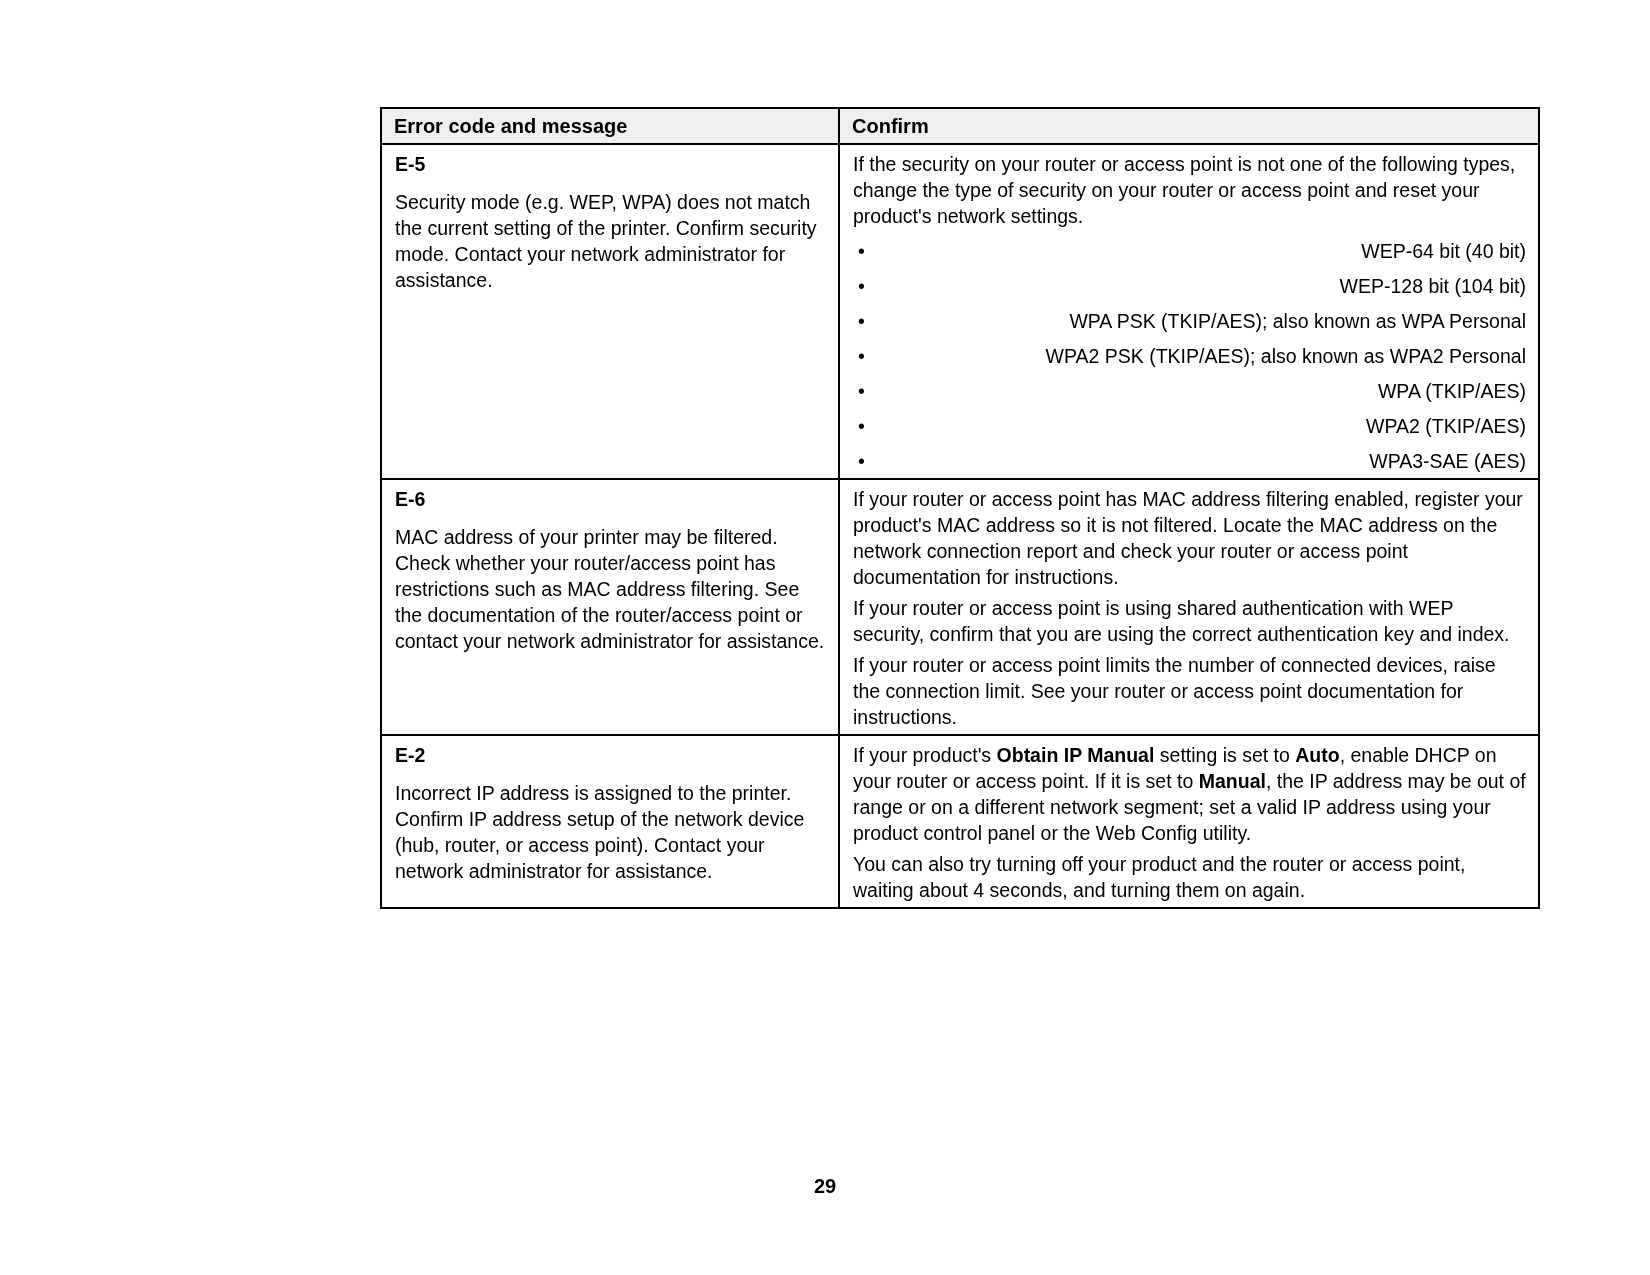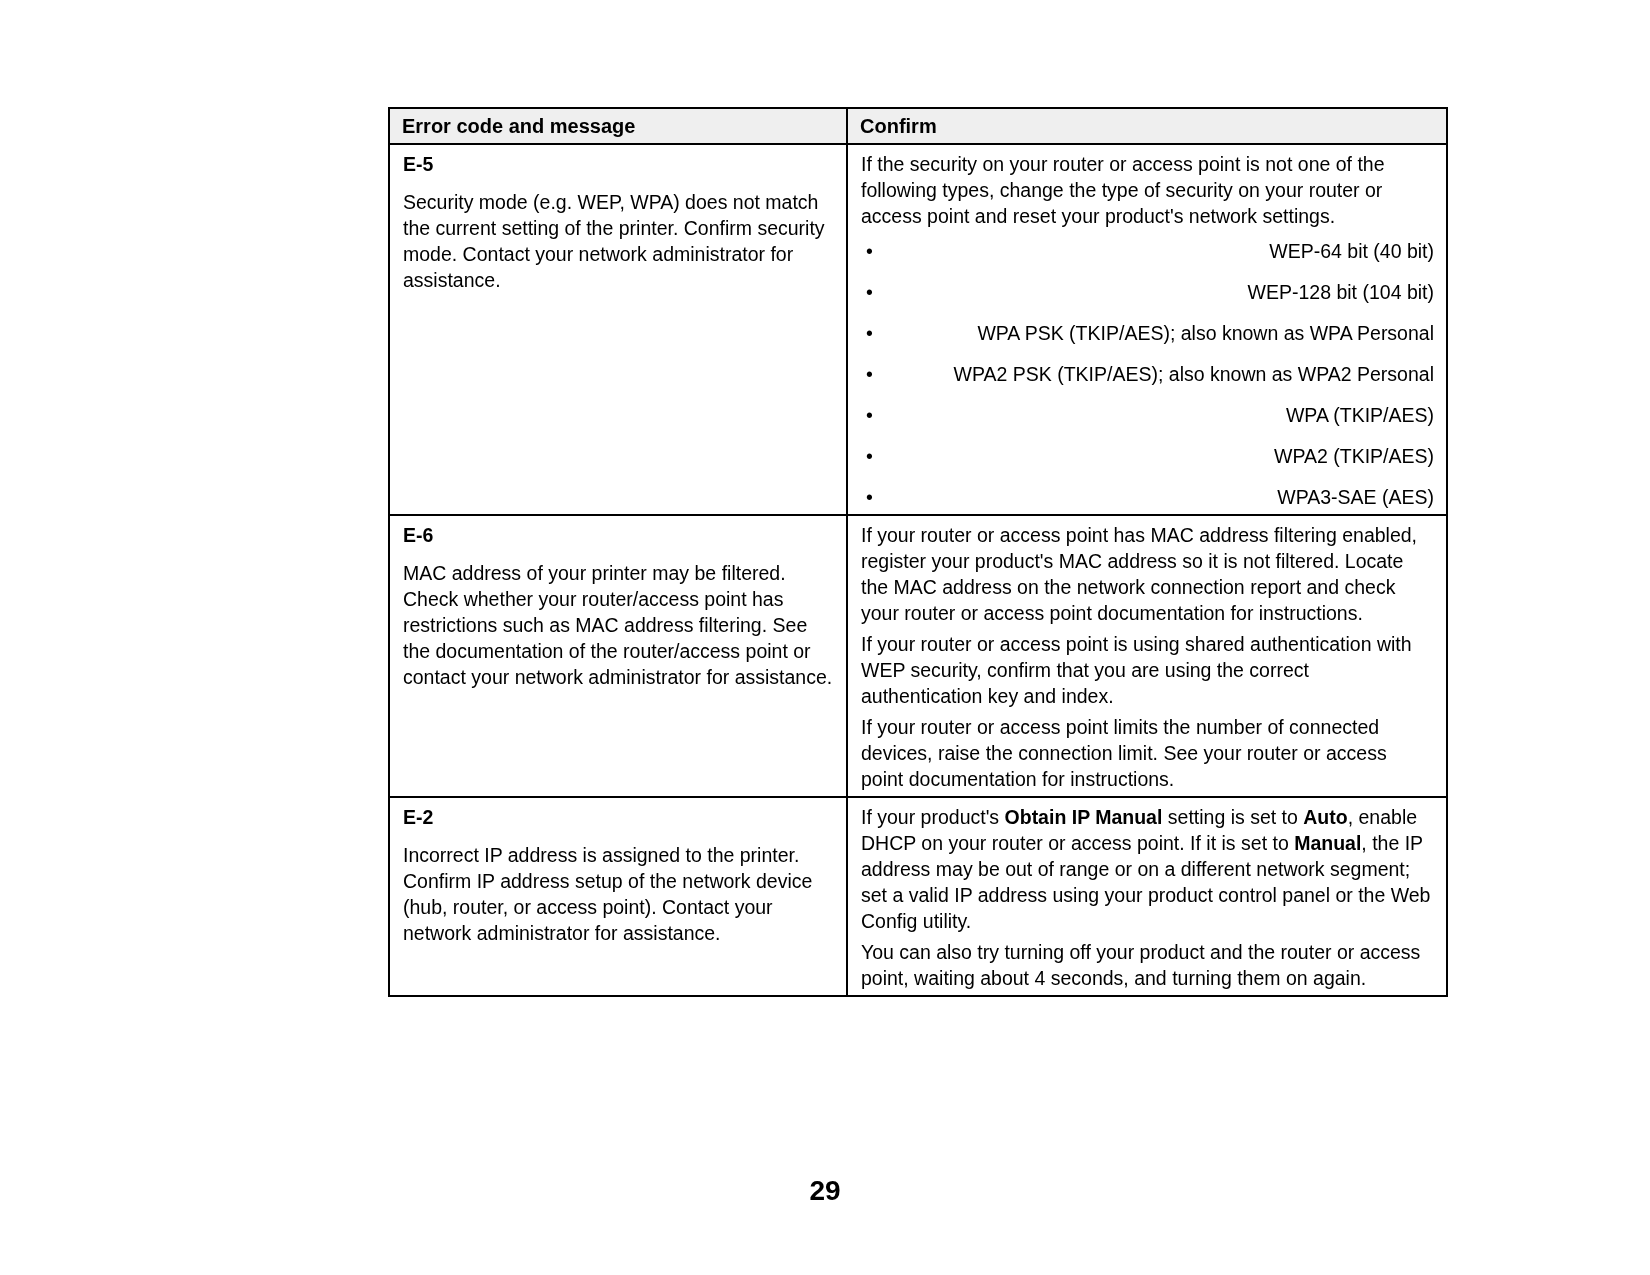--- a/index.html
+++ b/index.html
@@ -10,23 +10,23 @@
   body {
     position: relative;
     width: 1650px;
     height: 1275px;
     font-family: "Liberation Sans", sans-serif;
     color: #000000;
     overflow: hidden;
   }
   .error-table {
     position: absolute;
-    left: 388px;
+    left: 380px;
     top: 107px;
-    width: 1060px;
+    width: 1160px;
     border-collapse: collapse;
     table-layout: fixed;
     font-size: 19.5px;
     line-height: 26px;
   }
   .error-table th,
   .error-table td {
     border: 2px solid #000000;
     vertical-align: top;
     text-align: left;
@@ -57,35 +57,35 @@
     list-style: none;
     margin: 9px 0 0 0;
     padding: 0;
   }
   .error-table li {
     position: relative;
     padding-left: 27px;
     text-align: right;
   }
   .error-table li + li {
-    margin-top: 15px;
+    margin-top: 9px;
   }
   .error-table li::before {
     content: "\2022";
     position: absolute;
     left: 5px;
     top: 0;
   }
   .page-number {
     position: absolute;
     top: 1175px;
     left: 0;
     width: 1650px;
     text-align: center;
-    font-size: 28px;
+    font-size: 20px;
     font-weight: bold;
   }
 </style>
 </head>
 <body>
 
 <div>
 
   <table class="error-table">
     <colgroup>

